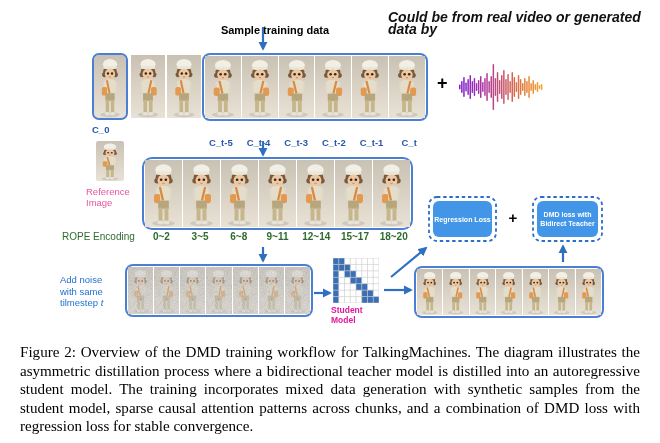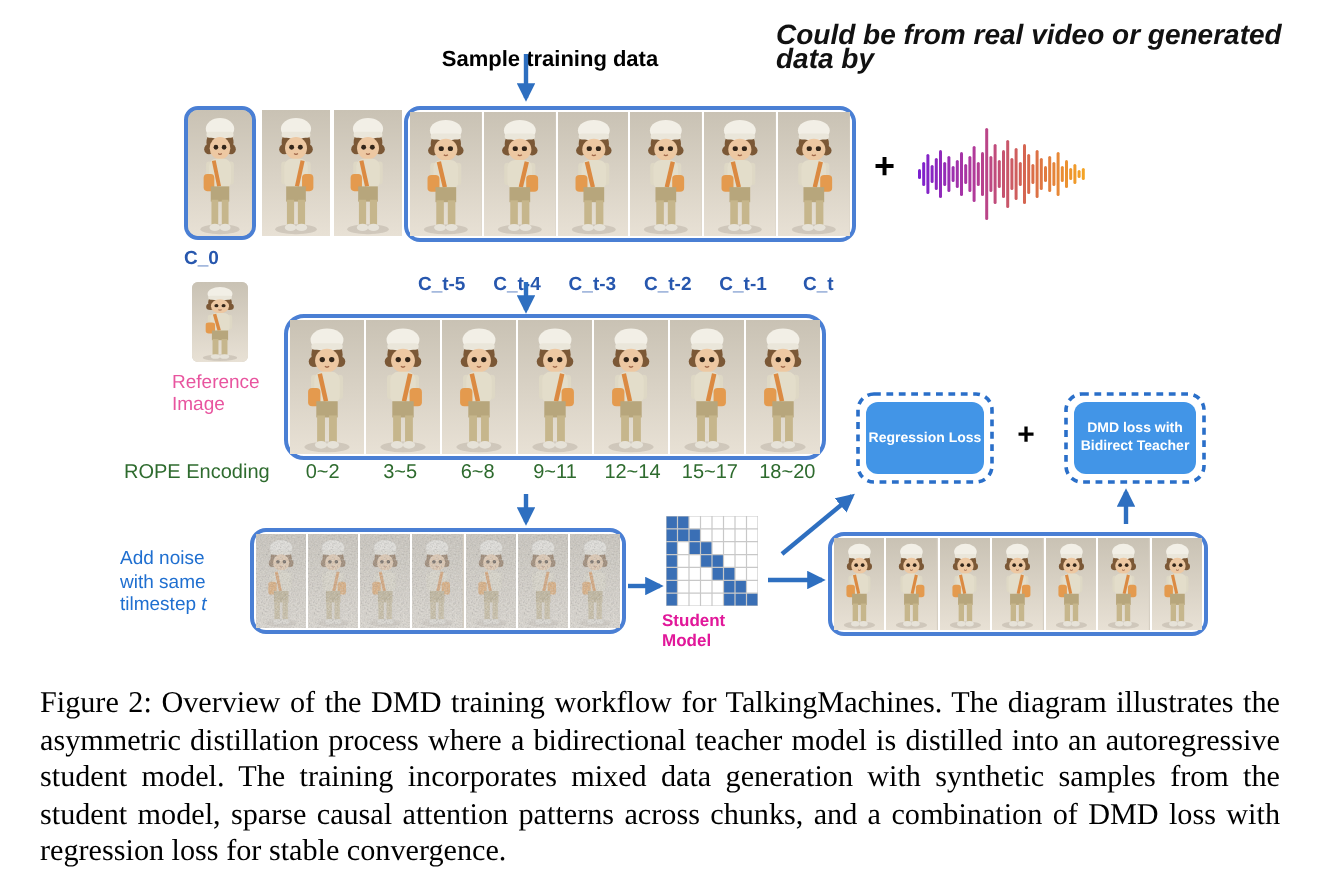--- a/index.html
+++ b/index.html
@@ -20,21 +20,21 @@
   #c0-label{left:92px;top:124px;width:36px;text-align:left;}
   .blue-lab{font-size:9.5px;font-weight:700;color:var(--label-blue);}
   #chunk-labels{left:202px;top:126px;width:226px;display:flex;margin-top:11px;}
   #chunk-labels span{flex:1;text-align:center;}
   #plus-top{left:437px;top:73px;width:20px;font-size:18px;font-weight:900;color:#000;}
   #waveform{left:459px;top:62px;}
   #ref-frame{left:96px;top:141px;width:28px;height:40px;border-radius:3px;}
   #ref-label{left:86px;top:186px;width:54px;font-size:9.5px;line-height:11px;color:var(--pink);}
   #group2{left:142px;top:157px;width:271px;height:73px;border-radius:10px;}
   #rope-label{left:62px;top:231px;width:80px;font-size:10px;color:var(--rope-green);font-weight:500;}
-  #rope-ranges{left:142px;top:231px;width:271px;display:flex;font-size:10px;color:var(--rope-green);font-weight:400;}
+  #rope-ranges{left:142px;top:231px;width:271px;display:flex;font-size:10px;color:var(--rope-green);font-weight:700;}
   #rope-ranges span{flex:1;text-align:center;}
   #noise-label{left:60px;top:274px;width:62px;font-size:9.5px;line-height:11.5px;color:var(--noise-blue);}
   #group3{left:125px;top:264px;width:188px;height:53px;}
   #att-grid{left:333px;top:258px;}
   #student-label{left:331px;top:305px;width:52px;text-align:left;font-size:8.5px;line-height:10px;font-weight:700;color:var(--magenta);}
   #group4{left:414px;top:266px;width:190px;height:52px;}
   .loss-box{box-sizing:border-box;padding:5px;}
   .loss-svg{position:absolute;left:0;top:0;}
   .loss-inner{position:relative;width:100%;height:100%;background:var(--loss-fill);border-radius:6px;display:flex;align-items:center;justify-content:center;
       color:#fff;font-weight:700;font-size:7px;text-align:center;line-height:9px;white-space:nowrap;}

